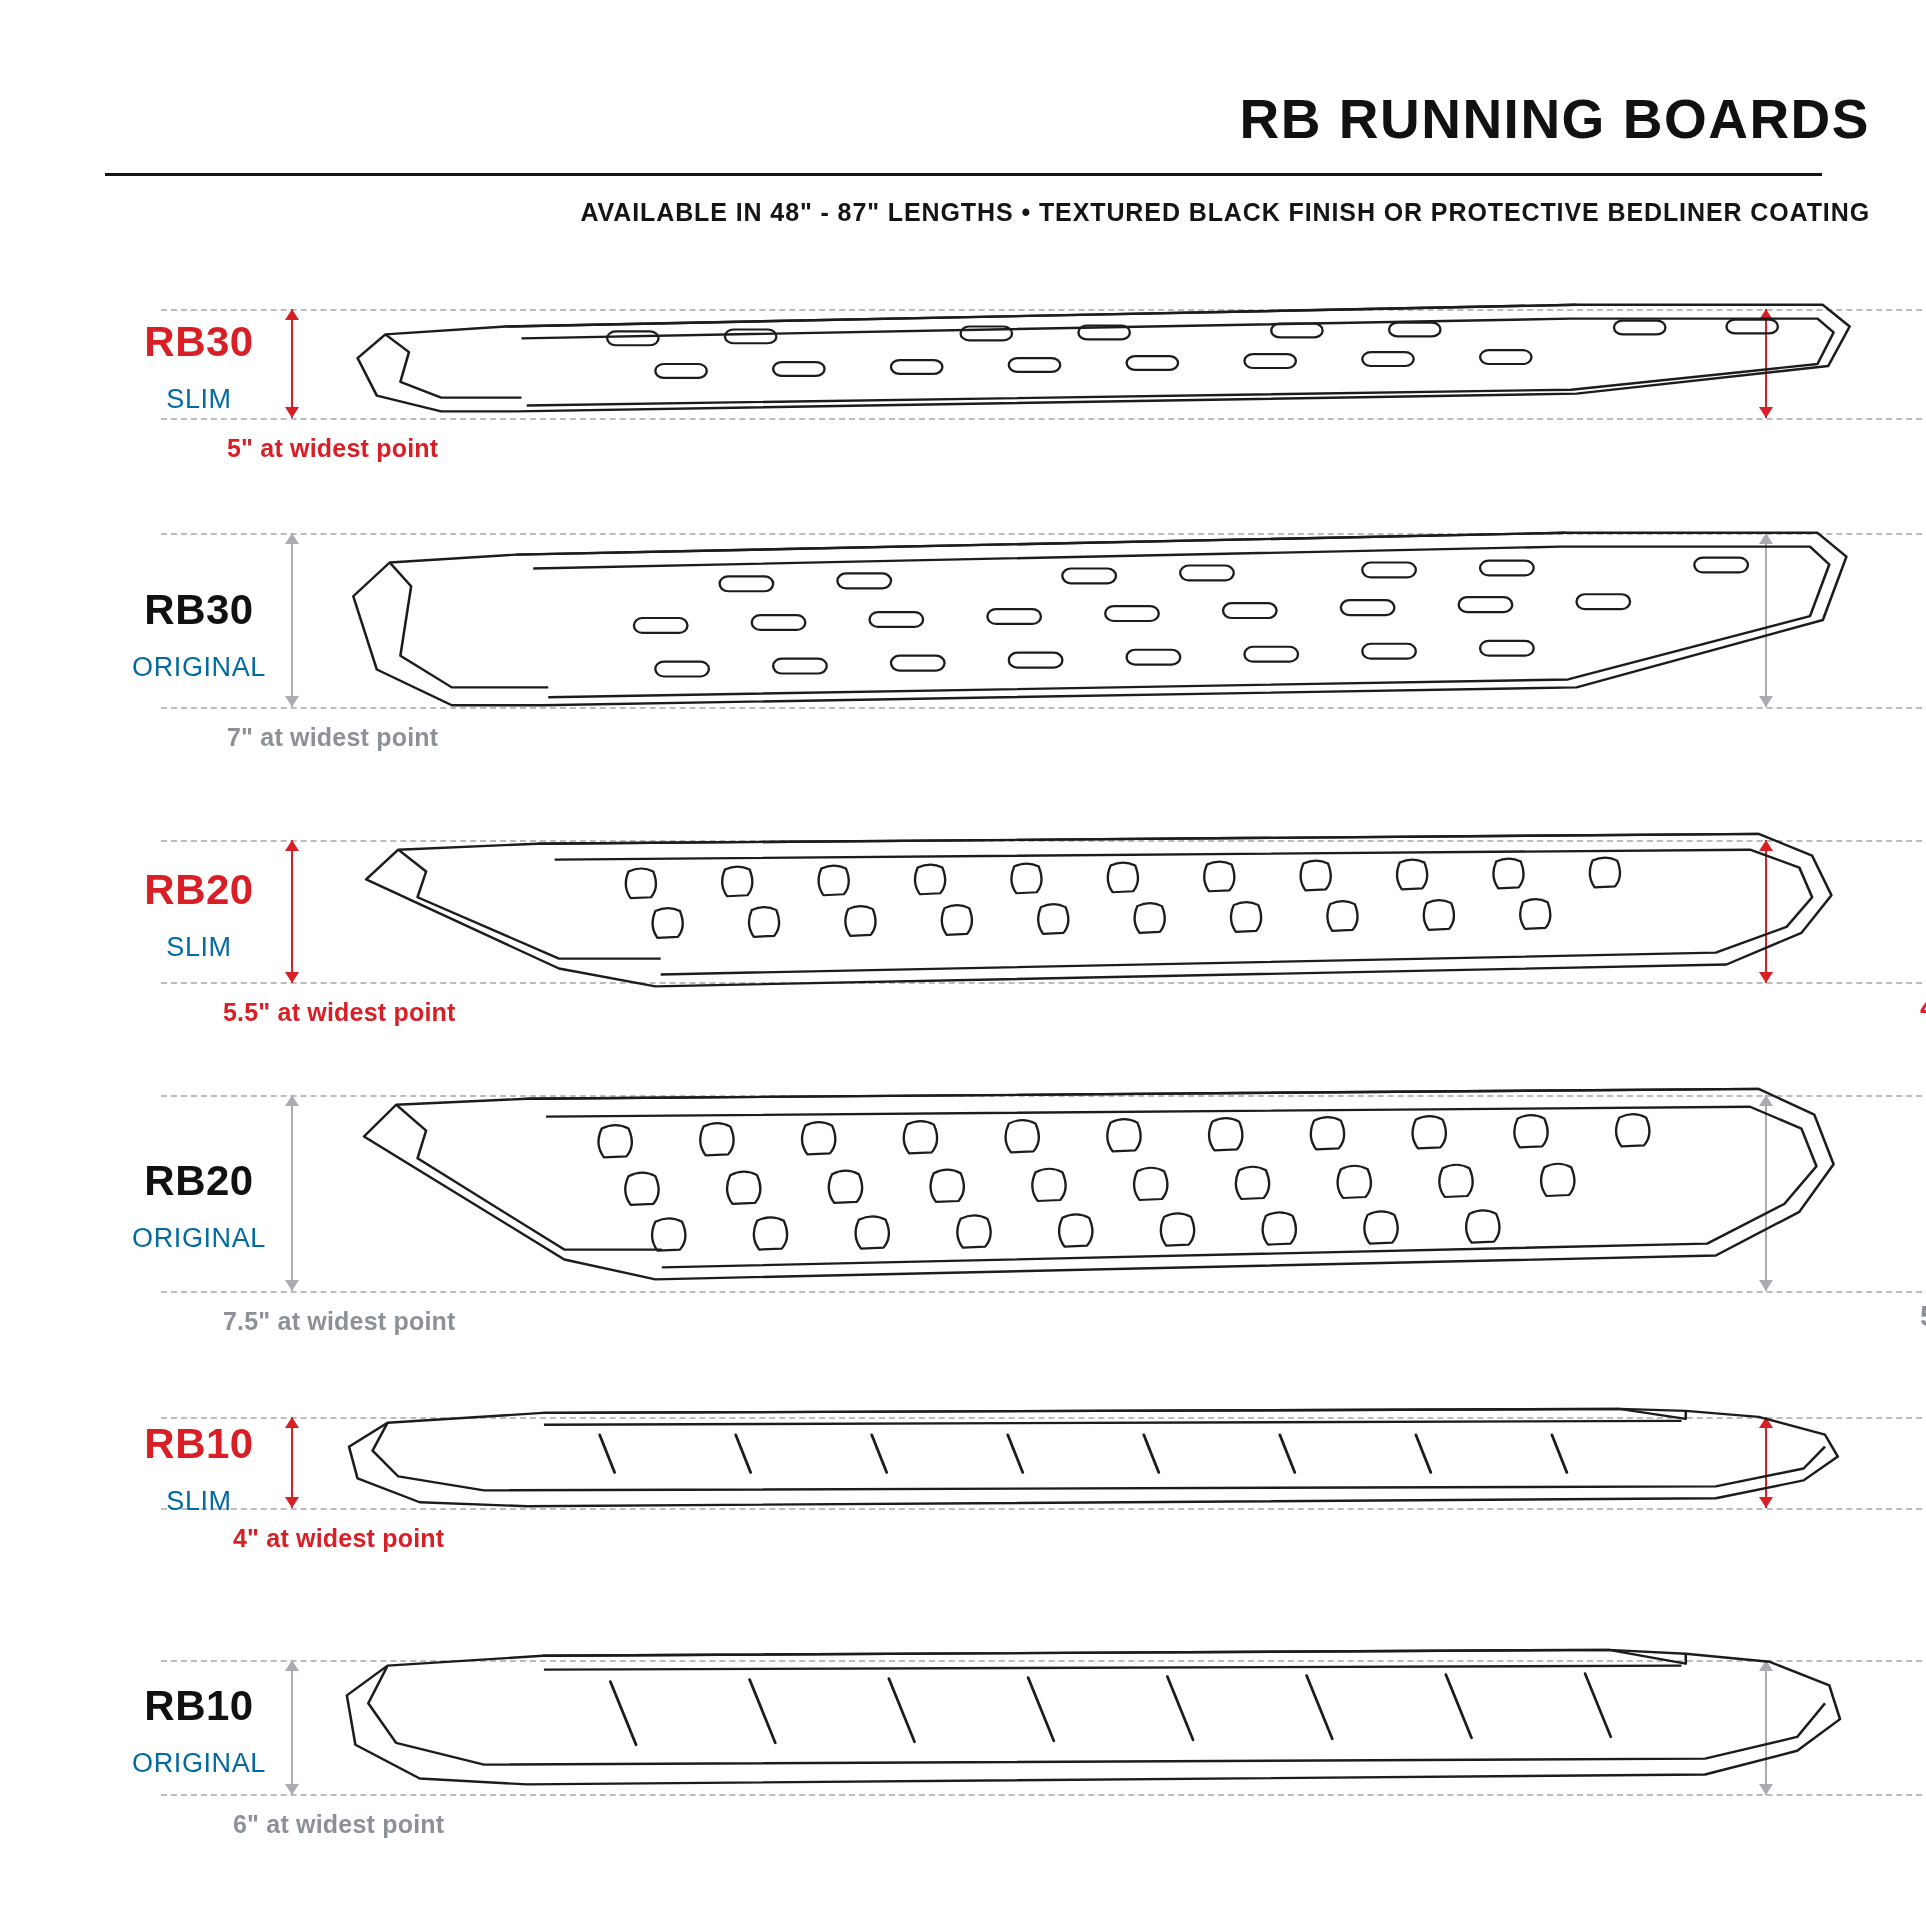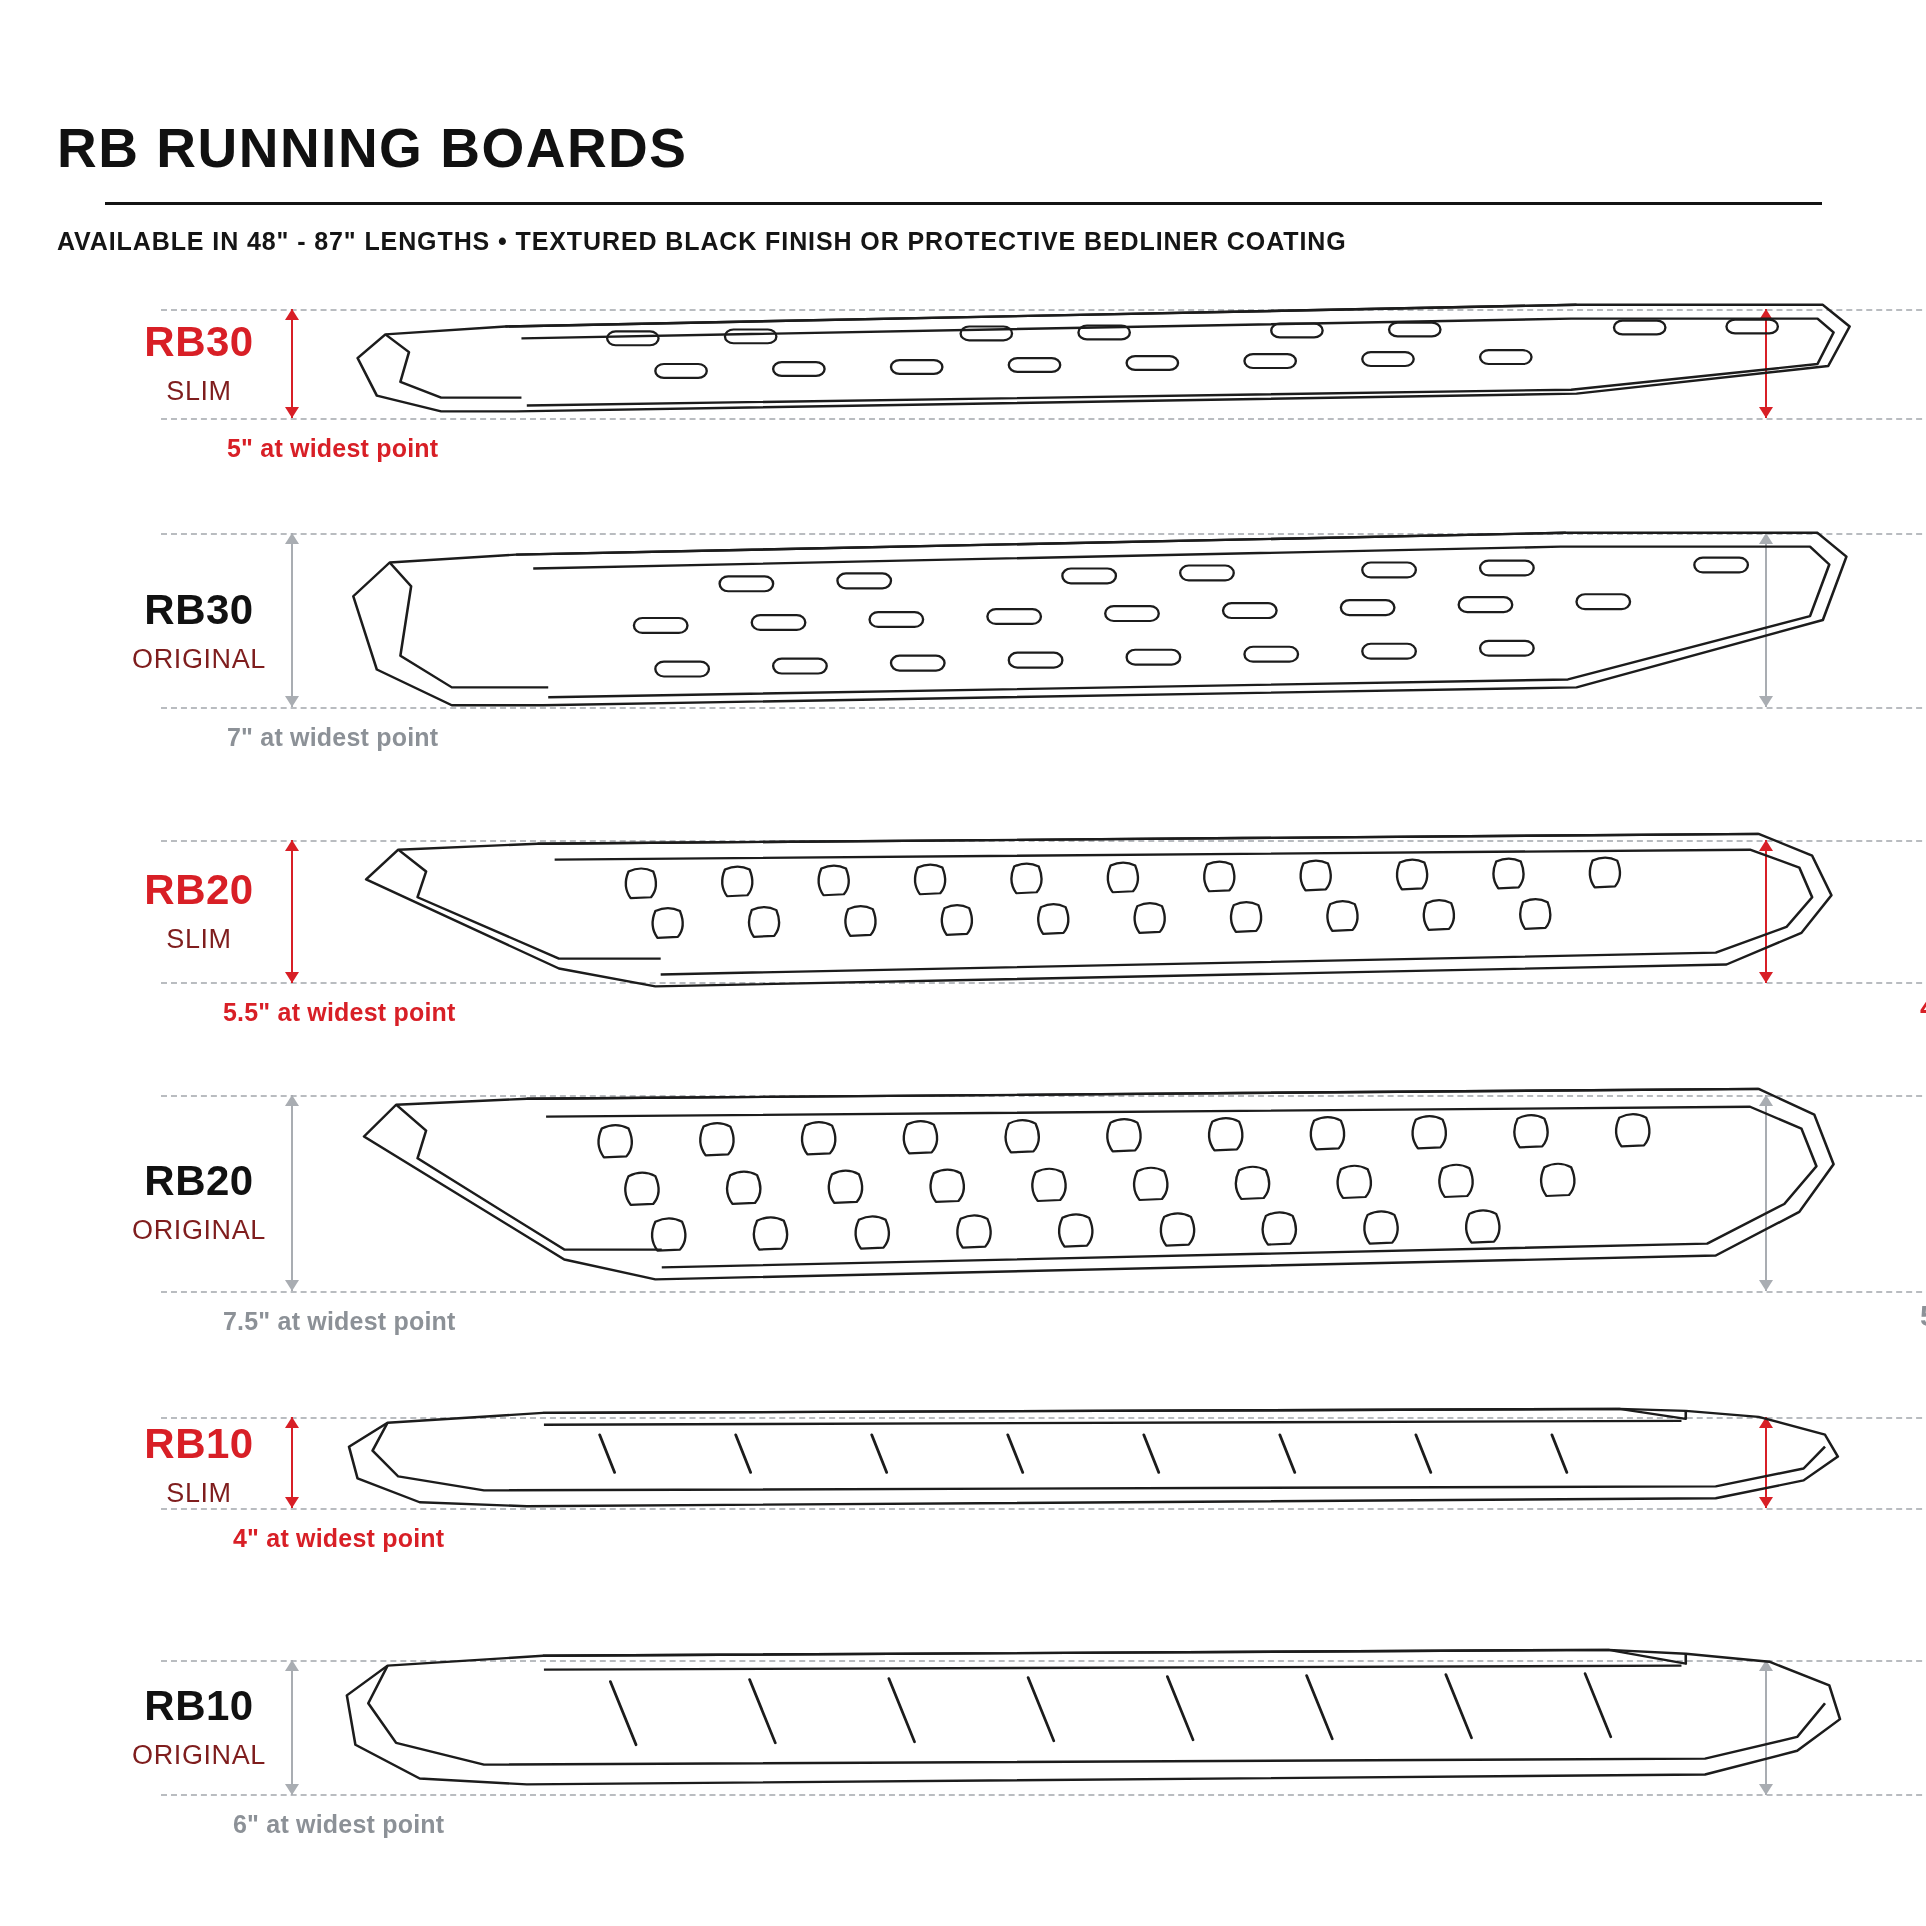--- a/index.html
+++ b/index.html
@@ -17,22 +17,22 @@
   .page {
     position: relative;
     width: 1927px;
     height: 1927px;
     box-sizing: border-box;
     padding: 0 57px;
   }
 
   
   .header {
-    padding-top: 120px;
-    text-align: left;
+    padding-top: 91px;
+    text-align: right;
   }
   .title {
     font-size: 55px;
     font-weight: 700;
     letter-spacing: 1.5px;
     color: #111111;
     line-height: 1.05;
   }
   .rule {
     height: 3px;
@@ -68,22 +68,22 @@
     font-size: 42px;
     font-weight: 700;
     letter-spacing: 0.5px;
     line-height: 1.0;
   }
   .label-variant {
     font-size: 27px;
     font-weight: 400;
     letter-spacing: 0.6px;
     line-height: 1.2;
-    margin-top: 12px;
-    color: #7f1d1d;
+    margin-top: 20px;
+    color: #0369a1;
   }
   .red { color: #d81f26; }
   .blk { color: #111111; }
 
   
   .guide {
     position: absolute;
     left: 104px;
     right: 22px;
     border-top: 2px dashed #b9bcc0;

